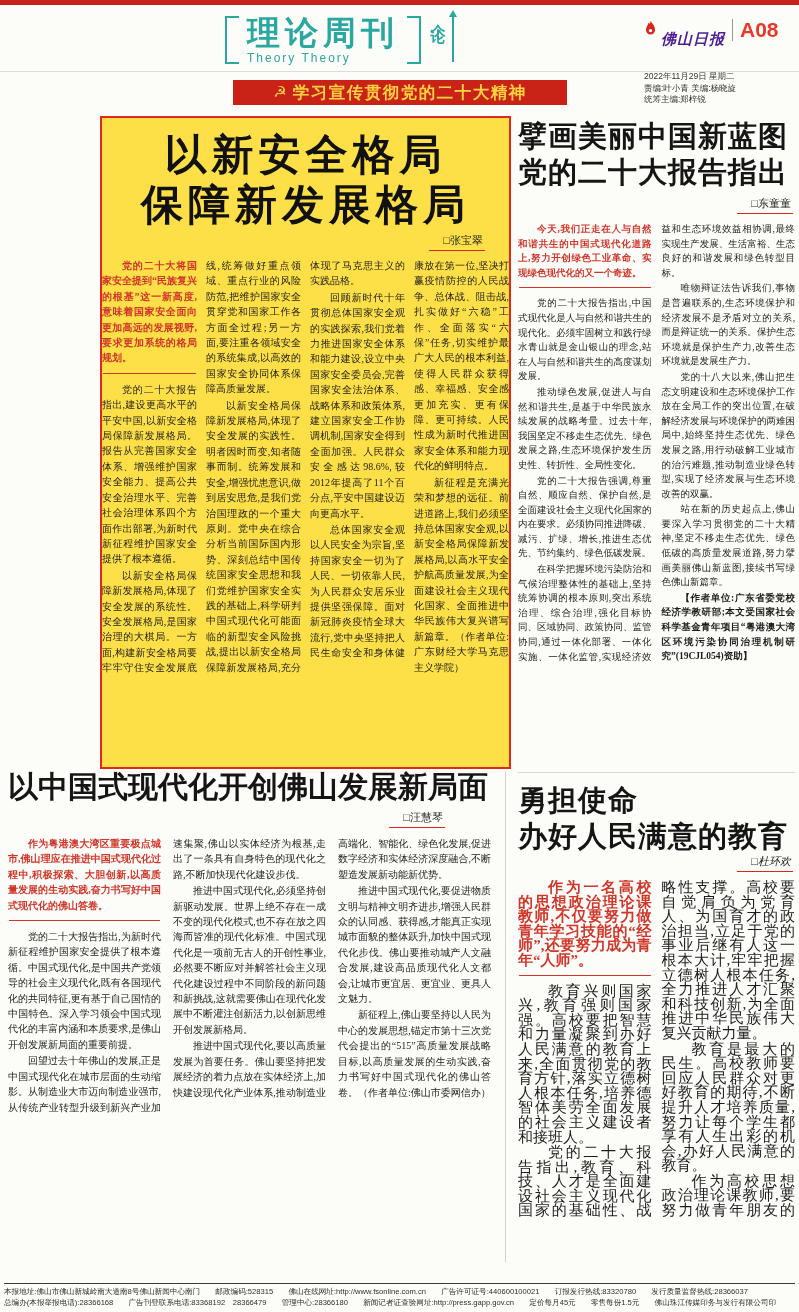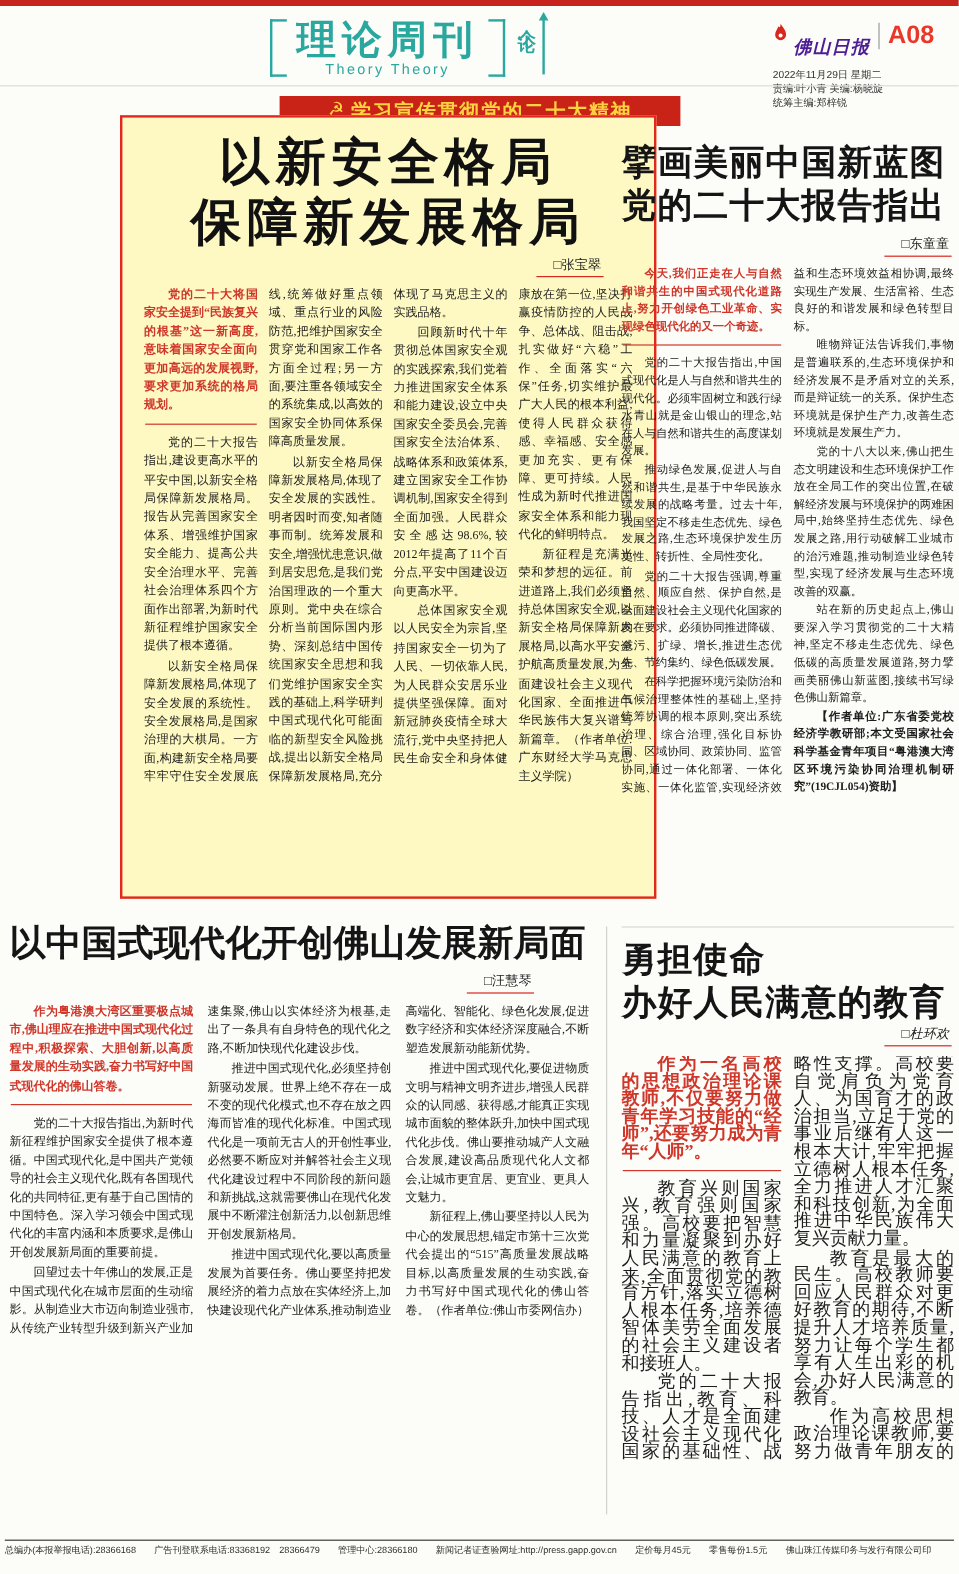--- a/index.html
+++ b/index.html
@@ -8,57 +8,57 @@
   .abs{position:absolute;}
 
   
   .topbar{left:0;top:0;width:799px;height:5px;background:#c5231b;}
   .mast-rule{left:0;top:71px;width:799px;height:1px;background:#dcdcda;}
 
   .mast-center{left:225px;top:12px;width:300px;height:56px;display:flex;align-items:center;}
   .bracket{width:12px;height:44px;}
   .bracket.l{border-left:2.5px solid #2aa79f;border-top:2.5px solid #2aa79f;border-bottom:2.5px solid #2aa79f;}
   .bracket.r{border-right:2.5px solid #2aa79f;border-top:2.5px solid #2aa79f;border-bottom:2.5px solid #2aa79f;}
-  .mast-mid{padding:0 8px;text-align:center;}
+  .mast-mid{padding:0 8px;text-align:left;}
   .mast-title{font-family:"Liberation Sans",sans-serif;font-size:33px;font-weight:700;
               color:#2aa79f;letter-spacing:5px;line-height:34px;white-space:nowrap;}
   .mast-sub{font-family:"Liberation Sans",sans-serif;font-size:12px;color:#2aa79f;
             letter-spacing:2px;margin-top:1px;}
   .mast-side{display:flex;align-items:flex-start;margin-left:8px;height:56px;}
   .mast-vert{writing-mode:vertical-rl;font-family:"Liberation Sans",sans-serif;
              font-size:15px;font-weight:700;color:#2aa79f;letter-spacing:5px;line-height:18px;}
   .uparrow{position:relative;width:1.5px;height:46px;background:#2aa79f;margin:4px 0 0 5px;}
   .uparrow::before{content:"";position:absolute;top:-6px;left:-3.2px;border-left:4px solid transparent;
              border-right:4px solid transparent;border-bottom:7px solid #2aa79f;}
 
   .mast-right{left:644px;top:10px;width:152px;}
   .mast-logo-row{display:flex;align-items:center;gap:4px;}
   .paper-name{font-size:15px;font-weight:700;font-style:italic;color:#4c1d95;letter-spacing:1px;white-space:nowrap;margin-top:20px;}
   .logo-div{width:1px;height:22px;background:#9a9a9a;margin:0 3px;}
   .page-no{font-family:"Liberation Sans",sans-serif;font-size:21px;font-weight:700;color:#e8382a;}
-  .mast-meta{font-family:"Liberation Sans",sans-serif;font-size:8.5px;color:#333;line-height:11.5px;margin-top:8px;}
+  .mast-meta{font-family:"Liberation Sans",sans-serif;font-size:8.5px;color:#333;line-height:11.5px;margin-top:22px;}
 
   .banner{left:233px;top:80px;width:334px;height:25px;background:#c92318;display:flex;
           align-items:center;justify-content:center;gap:6px;}
   .banner-text{font-family:"Liberation Sans",sans-serif;font-size:16.5px;font-weight:700;
           color:#ffd23f;letter-spacing:1.5px;white-space:nowrap;}
   .emblem{color:#ffd23f;font-size:15px;line-height:15px;}
 
   
   .byline-row{text-align:right;font-family:"Liberation Sans",sans-serif;font-size:11px;color:#222;}
   .byline{display:inline-block;border-bottom:1.5px solid #d8281e;padding:0 2px 2px 14px;}
   .intro{color:#cf372b;font-weight:700;margin:0;text-indent:2em;text-align:justify;}
   .intro-rule{border-bottom:1.5px solid #cf372b;margin:7px 1px 8px;}
   .body-cols{text-align:justify;overflow:hidden;}
   .body-cols p{margin:0 0 1px;text-indent:2em;}
   .author-note{font-weight:700;}
 
   
-  .main-box{left:100px;top:96px;width:407px;height:641px;border:2.5px solid #e0281e;
-            background:#fef9c3;padding:4px 18px;box-sizing:content-box;}
+  .main-box{left:100px;top:116px;width:407px;height:641px;border:2.5px solid #e0281e;
+            background:#fde047;padding:4px 0;box-sizing:content-box;}
   .main-h1{font-family:"Liberation Sans",sans-serif;font-size:42px;font-weight:900;color:#111;
            text-align:center;line-height:50px;letter-spacing:5px;margin-top:8px;}
   .main-byline{margin:3px 24px 7px 0;}
   .main-body{height:478px;column-count:4;column-gap:9px;font-size:10px;line-height:15.4px;}
   .main-body .intro{font-size:10px;}
 
   
   .rt{left:518px;top:118px;width:277px;height:644px;}
   .h2{font-family:"Liberation Sans",sans-serif;font-size:29px;font-weight:600;color:#151515;
       line-height:36px;letter-spacing:1px;}
@@ -204,16 +204,17 @@
       <p class="intro">作为一名高校的思想政治理论课教师,不仅要努力做青年学习技能的“经师”,还要努力成为青年“人师”。</p>
       <div class="intro-rule"></div>
       <p>教育兴则国家兴,教育强则国家强。高校要把智慧和力量凝聚到办好人民满意的教育上来,全面贯彻党的教育方针,落实立德树人根本任务,培养德智体美劳全面发展的社会主义建设者和接班人。</p>
       <p>党的二十大报告指出,教育、科技、人才是全面建设社会主义现代化国家的基础性、战略性支撑。高校要自觉肩负为党育人、为国育才的政治担当,立足于党的事业后继有人这一根本大计,牢牢把握立德树人根本任务,全力推进人才汇聚和科技创新,为全面推进中华民族伟大复兴贡献力量。</p>
       <p>教育是最大的民生。高校教师要回应人民群众对更好教育的期待,不断提升人才培养质量,努力让每个学生都享有人生出彩的机会,办好人民满意的教育。</p>
       <p>作为高校思想政治理论课教师,要努力做青年朋友的知心人、引路人,青年工作的热心人,做学生信得过的老师,尽自己的力量,在全面建设社会主义现代化国家的进程中绽放光芒。（作者系佛山科学技术学院马克思主义学院党委书记、教授）</p>
     </div>
   </div>
 
   <div class="abs footer">
+    <div>本报地址:佛山市佛山新城岭南大道南8号佛山新闻中心南门　　邮政编码:528315　　佛山在线网址:http://www.fsonline.com.cn　　广告许可证号:440600100021　　订报发行热线:83320780　　发行质量监督热线:28366037</div>
     <div>总编办(本报举报电话):28366168　　广告刊登联系电话:83368192　28366479　　管理中心:28366180　　新闻记者证查验网址:http://press.gapp.gov.cn　　定价每月45元　　零售每份1.5元　　佛山珠江传媒印务与发行有限公司印</div>
   </div>
 
 </div>
 
 </body></html>

